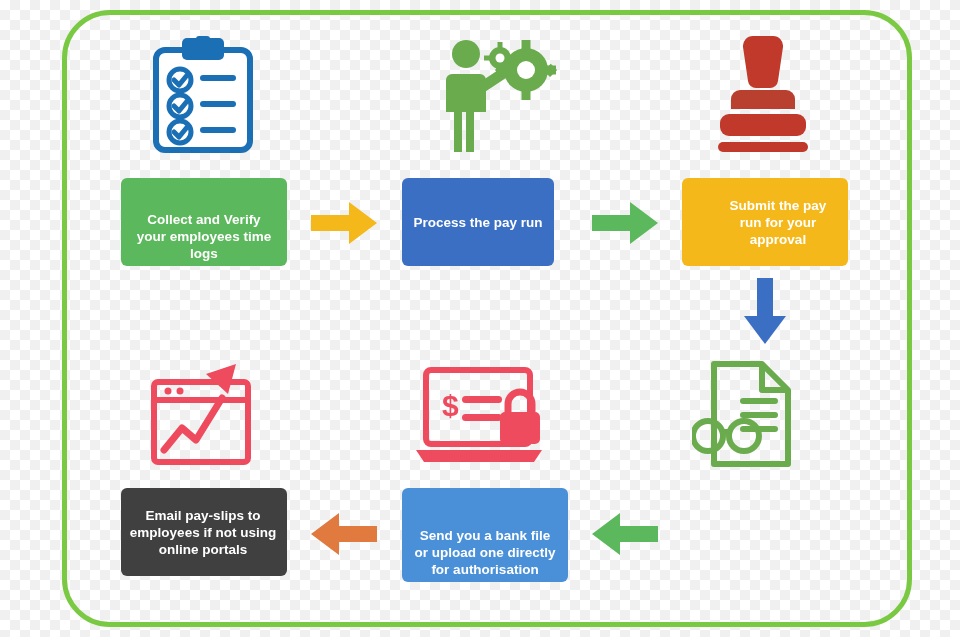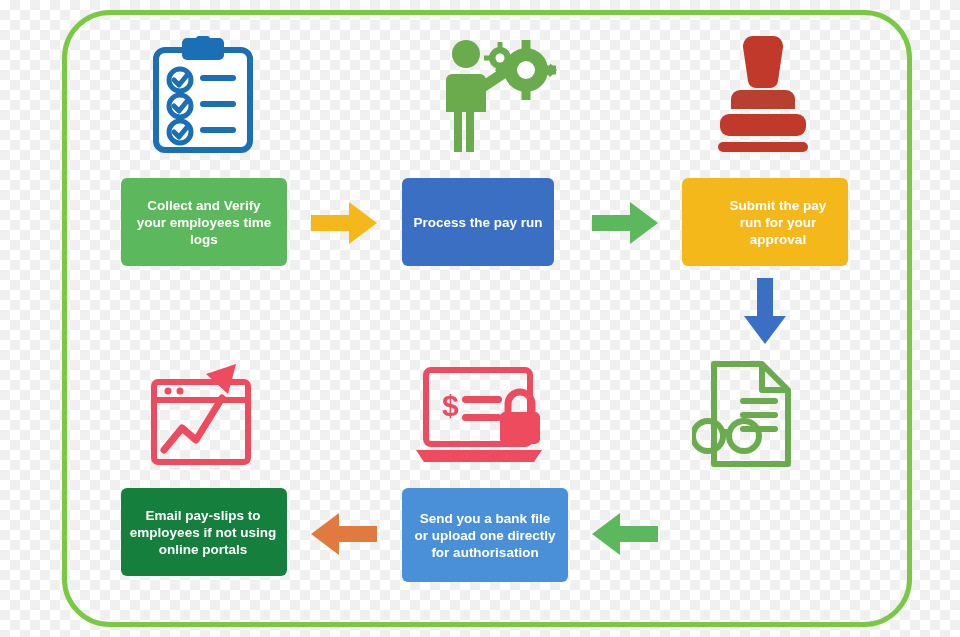--- a/index.html
+++ b/index.html
@@ -120,21 +120,21 @@
 
   <div class="icon-wrap" style="left:710px; top:30px; width:110px; height:126px;">
     <svg width="110" height="126" viewBox="0 0 110 126">
       <path d="M43 6 h20 a10 10 0 0 1 10 11 l-5 34 a8 8 0 0 1 -8 7 h-14 a8 8 0 0 1 -8 -7 l-5 -34 a10 10 0 0 1 10 -11 z" fill="#c0392b"></path>
       <path d="M30 60 h46 a9 9 0 0 1 9 9 v10 h-64 v-10 a9 9 0 0 1 9 -9 z" fill="#b9402f"></path>
       <rect x="10" y="84" width="86" height="22" rx="9" fill="#c0392b"></rect>
       <rect x="8" y="112" width="90" height="10" rx="5" fill="#c0392b"></rect>
     </svg>
   </div>
 
-  <div class="box" style="left:121px; top:178px; width:166px; height:88px; background:#5cb85c;">
+  <div class="box" style="left:121px; top:178px; width:166px; height:88px; background:#5cb85c;align-items:flex-end;">
     <span>Collect and Verify your employees time logs</span>
   </div>
 
   <div class="box" style="left:402px; top:178px; width:152px; height:88px; background:#3b6fc4;">
     <span>Process the pay run</span>
   </div>
 
   <div class="box" style="left:682px; top:178px; width:166px; height:88px; background:#f5b81b;padding-left:36px;">
     <span>Submit the pay run for your approval</span>
   </div>
@@ -188,25 +188,25 @@
       <path d="M70 6 v26 h26" fill="none" stroke="#6aab4d" stroke-width="6" stroke-linejoin="round"></path>
       <rect x="48" y="40" width="38" height="6" rx="3" fill="#6aab4d"></rect>
       <rect x="48" y="54" width="38" height="6" rx="3" fill="#6aab4d"></rect>
       <rect x="48" y="68" width="38" height="6" rx="3" fill="#6aab4d"></rect>
       <circle cx="16" cy="78" r="15" fill="none" stroke="#6aab4d" stroke-width="6"></circle>
       <circle cx="52" cy="78" r="15" fill="none" stroke="#6aab4d" stroke-width="6"></circle>
       <line x1="31" y1="74" x2="37" y2="74" stroke="#6aab4d" stroke-width="6"></line>
     </svg>
   </div>
 
-  <div class="box" style="left:121px; top:488px; width:166px; height:88px; background:#15803d;padding-left:8px;">
+  <div class="box" style="left:121px; top:488px; width:166px; height:88px; background:#404040;padding-left:8px;">
     <span>Email pay-slips to employees if not using online portals</span>
   </div>
 
-  <div class="box" style="left:402px; top:488px; width:166px; height:94px; background:#4a90d9;">
+  <div class="box" style="left:402px; top:488px; width:166px; height:94px; background:#4a90d9;align-items:flex-end;">
     <span>Send you a bank file or upload one directly for authorisation</span>
   </div>
 
 
   <div class="arrow" style="left:592px; top:513px; width:66px; height:42px;">
     <svg width="66" height="42" viewBox="0 0 66 42">
       <path d="M66 13 h-38 v-13 l-28 21 l28 21 v-13 h38 z" fill="#5cb85c"></path>
     </svg>
   </div>
 

